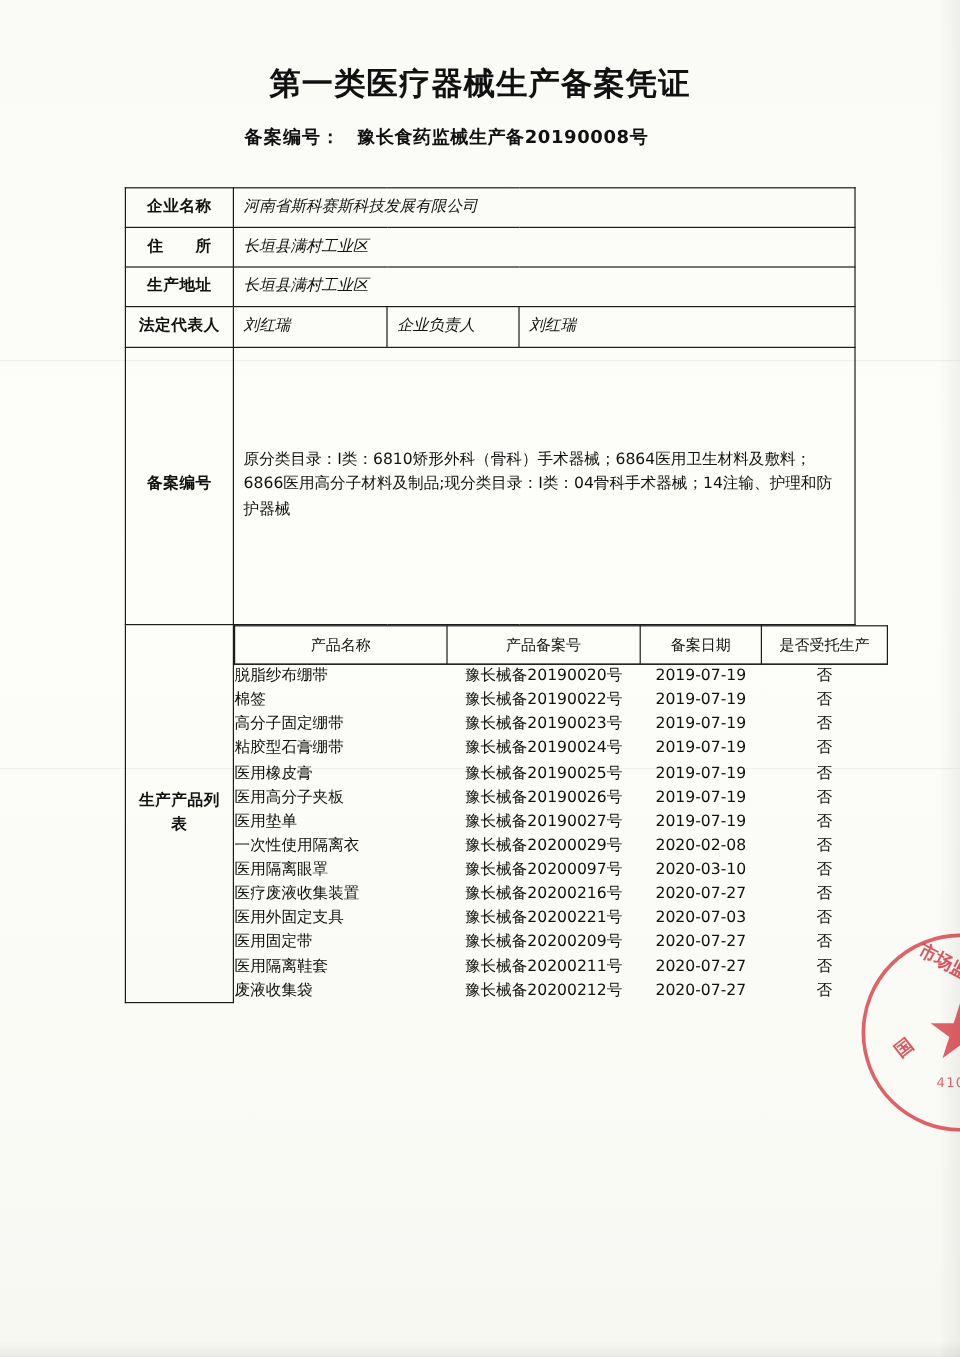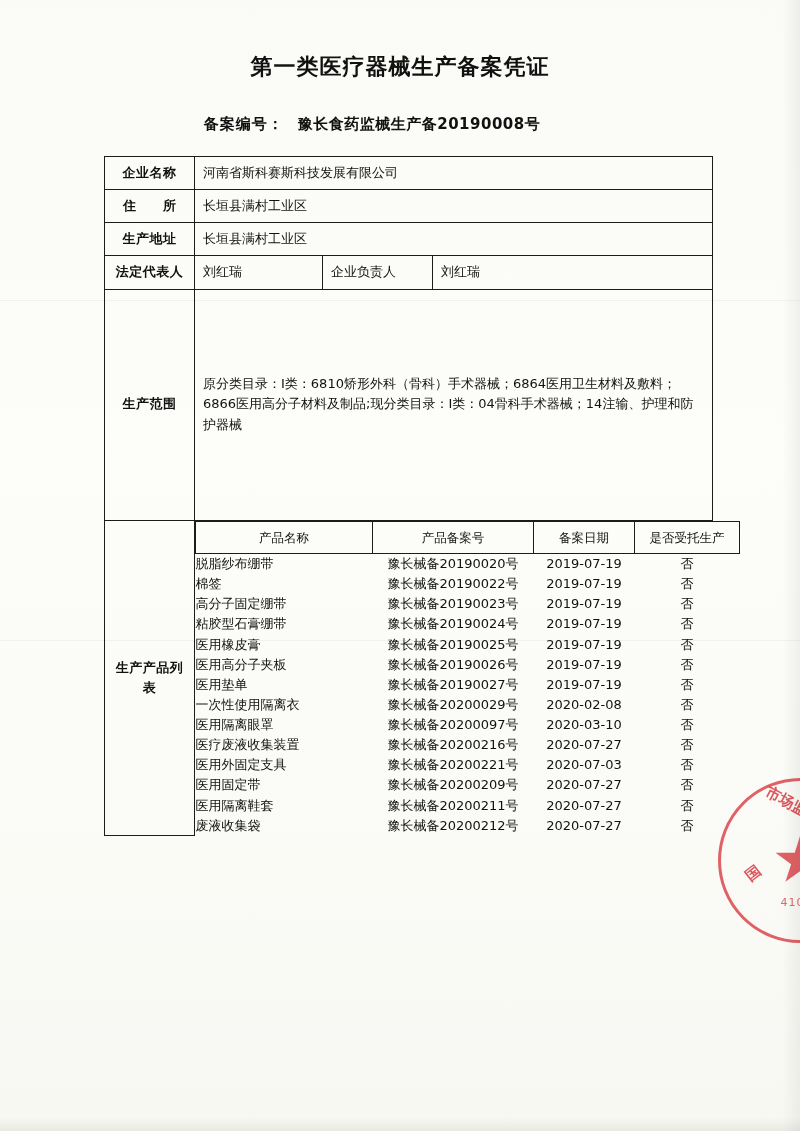--- a/index.html
+++ b/index.html
@@ -35,28 +35,28 @@
     background: rgba(0,0,0,0.045);
     pointer-events: none;
   }
 
   .doc-title {
     position: absolute;
     top: 52px;
     left: 0;
     width: 800px;
     text-align: center;
-    font-size: 22px;
+    font-size: 26px;
     font-weight: bold;
     letter-spacing: 1px;
     color: #111;
   }
   .record-line {
     position: absolute;
-    top: 115px;
+    top: 105px;
     left: 0;
     width: 744px;
     text-align: center;
     font-size: 15px;
     font-weight: bold;
     color: #111;
   }
   .record-line .rl-label {
     letter-spacing: 1px;
   }
@@ -93,20 +93,21 @@
     text-align: center;
     font-weight: bold;
     letter-spacing: 7px;
     text-indent: 7px;
     white-space: nowrap;
     margin-left: 24px;
   }
   .val {
     text-align: left;
     padding-left: 10px;
+    font-style: italic;
   }
   .scope-cell {
     text-align: left;
     padding: 8px 10px;
     vertical-align: top;
     line-height: 1.75;
     height: 218px;
   }
   .scope-label {
     text-align: center;
@@ -241,21 +242,21 @@
         <td class="lbl">生产地址</td>
         <td class="val" colspan="3">长垣县满村工业区</td>
       </tr>
       <tr>
         <td class="lbl">法定代表人</td>
         <td class="val">刘红瑞</td>
         <td class="val">企业负责人</td>
         <td class="val">刘红瑞</td>
       </tr>
       <tr>
-        <td class="scope-label">生产范围</td>
+        <td class="scope-label">备案编号</td>
         <td class="scope-cell" colspan="3">原分类目录：Ⅰ类：6810矫形外科（骨科）手术器械；6864医用卫生材料及敷料；6866医用高分子材料及制品;现分类目录：Ⅰ类：04骨科手术器械；14注输、护理和防护器械</td>
       </tr>
       <tr class="prod-wrap">
         <td class="prodlist-label" style="padding:6px 8px !important; border:1px solid #1c1c1c !important;">生产产品列表</td>
         <td colspan="3" style="border:none !important;">
           <table class="prod">
             <thead>
               <tr>
                 <th class="c-name" style="text-align:center;padding-left:4px">产品名称</th>
                 <th class="c-no">产品备案号</th>

